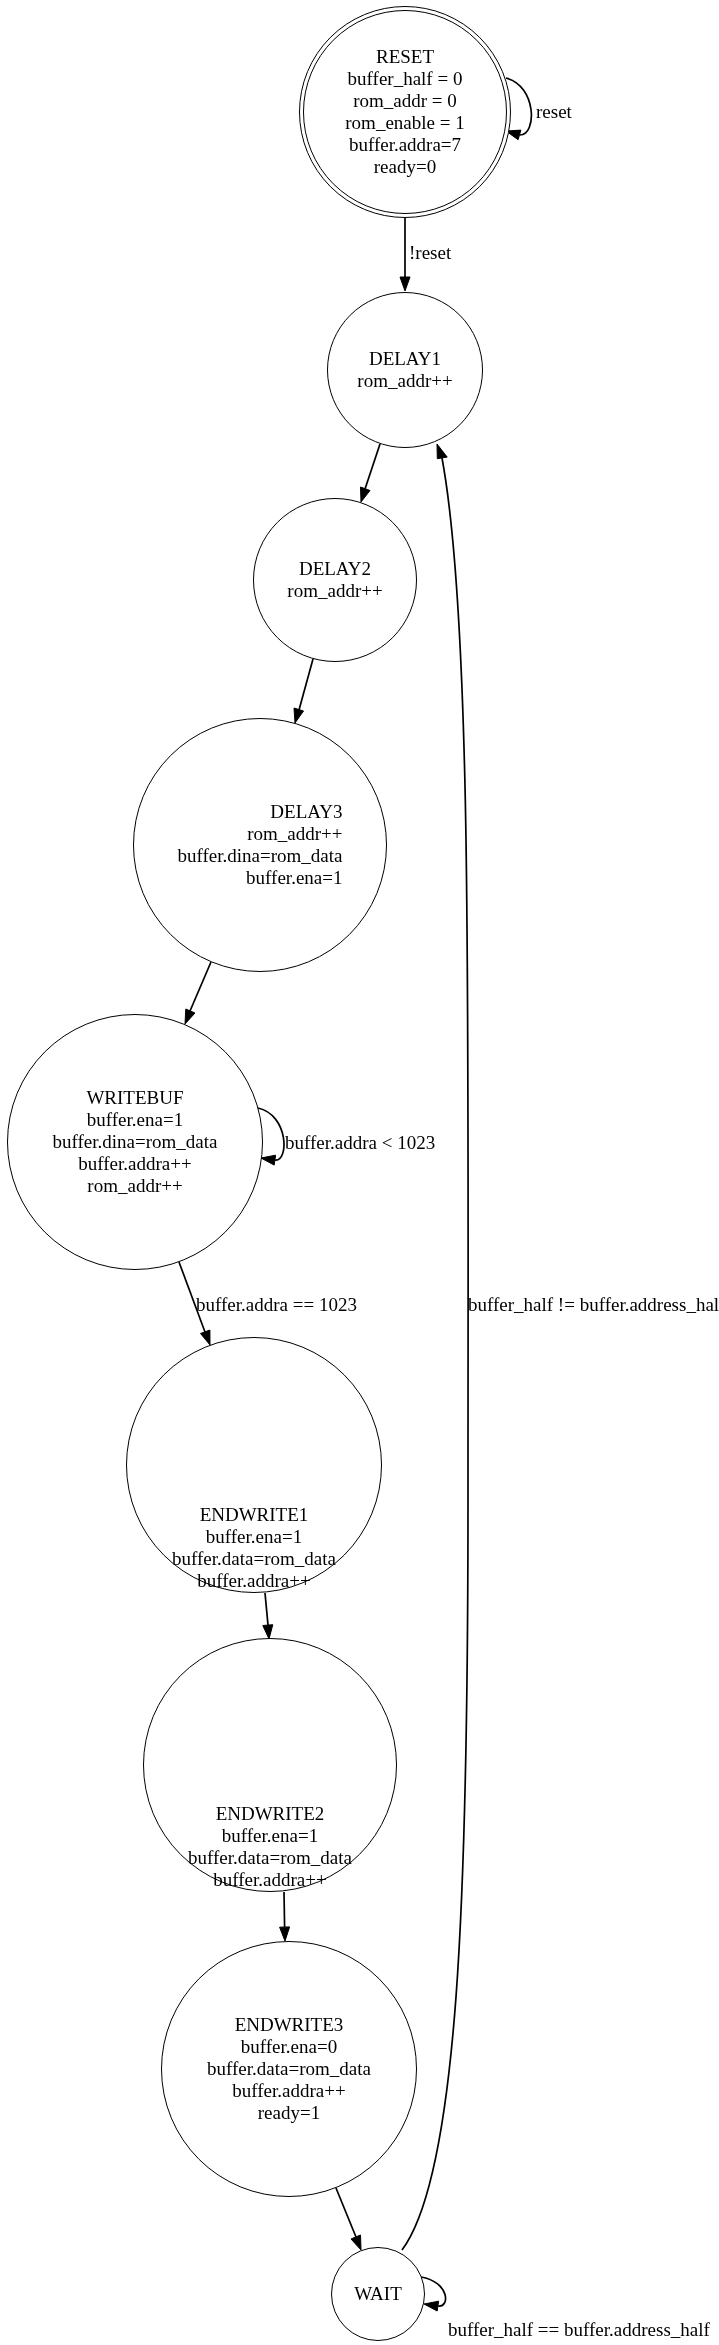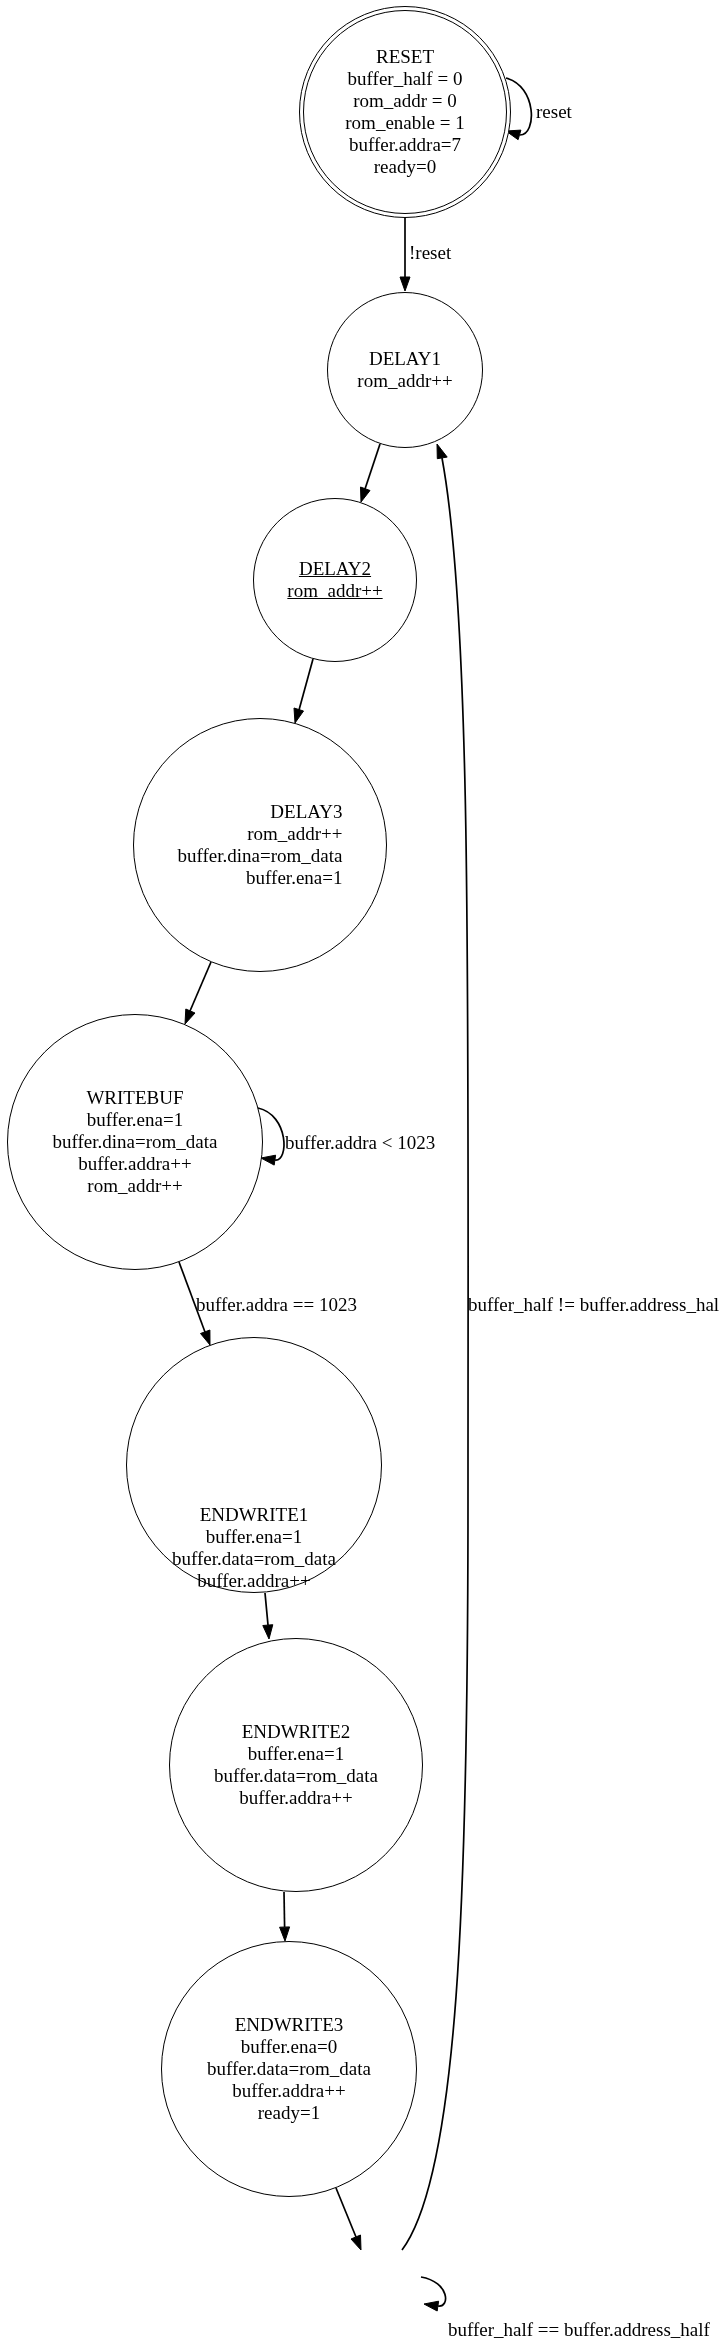--- a/index.html
+++ b/index.html
@@ -20,25 +20,25 @@
     border-radius: 50%; pointer-events: none;
   }
   .state .label { position: relative; z-index: 2; }
   .state .line { font-size: 19px; line-height: 22px; white-space: nowrap; }
   .edge-label {
     position: absolute; font-size: 19px; line-height: 21px; white-space: nowrap;
   }
   
   .n-reset     { left: 299px; top: 6px;    width: 212px; height: 212px; }
   .n-delay1    { left: 327px; top: 292px;  width: 156px; height: 156px; }
-  .n-delay2    { left: 253px; top: 498px;  width: 164px; height: 164px; text-decoration: underline; }
+  .n-delay2    { left: 253px; top: 498px;  width: 164px; height: 164px; }
   .n-delay3    { left: 133px; top: 718px;  width: 254px; height: 254px; text-align: right; }
   .n-writebuf  { left: 7px;   top: 1014px; width: 256px; height: 256px; }
   .n-endwrite1 { left: 126px; top: 1337px; width: 256px; height: 256px; align-items: flex-end; }
-  .n-endwrite2 { left: 169px; top: 1638px; width: 254px; height: 254px; }
+  .n-endwrite2 { left: 143px; top: 1638px; width: 254px; height: 254px; align-items: flex-end; }
   .n-endwrite3 { left: 161px; top: 1941px; width: 256px; height: 256px; }
   .n-wait      { left: 331px; top: 2247px; width: 94px;  height: 94px; }
   
   .l-reset     { left: 536px; top: 101px; }
   .l-notreset  { left: 409px; top: 242px; }
   .l-addra-lt  { left: 285px; top: 1132px; }
   .l-addra-eq  { left: 196px; top: 1294px; }
   .l-half-ne   { left: 468px; top: 1294px; }
   .l-half-eq   { left: 448px; top: 2284px; margin-top: 35px; }
   svg path { fill: none; stroke: #000; stroke-width: 1.7px; }
@@ -178,20 +178,25 @@
   <div class="state n-endwrite3">
     <div class="label">
       <div class="line">ENDWRITE3</div>
       <div class="line">buffer.ena=0</div>
       <div class="line">buffer.data=rom_data</div>
       <div class="line">buffer.addra++</div>
       <div class="line">ready=1</div>
     </div>
   </div>
 
+  <div class="state n-wait">
+    <div class="label">
+      <div class="line">WAIT</div>
+    </div>
+  </div>
 
   <span class="edge-label l-reset">reset</span>
   <span class="edge-label l-notreset">!reset</span>
   <span class="edge-label l-addra-lt">buffer.addra &lt; 1023</span>
   <span class="edge-label l-addra-eq">buffer.addra == 1023</span>
   <span class="edge-label l-half-ne">buffer_half != buffer.address_half</span>
   <span class="edge-label l-half-eq">buffer_half == buffer.address_half</span>
 
 </div>
 

